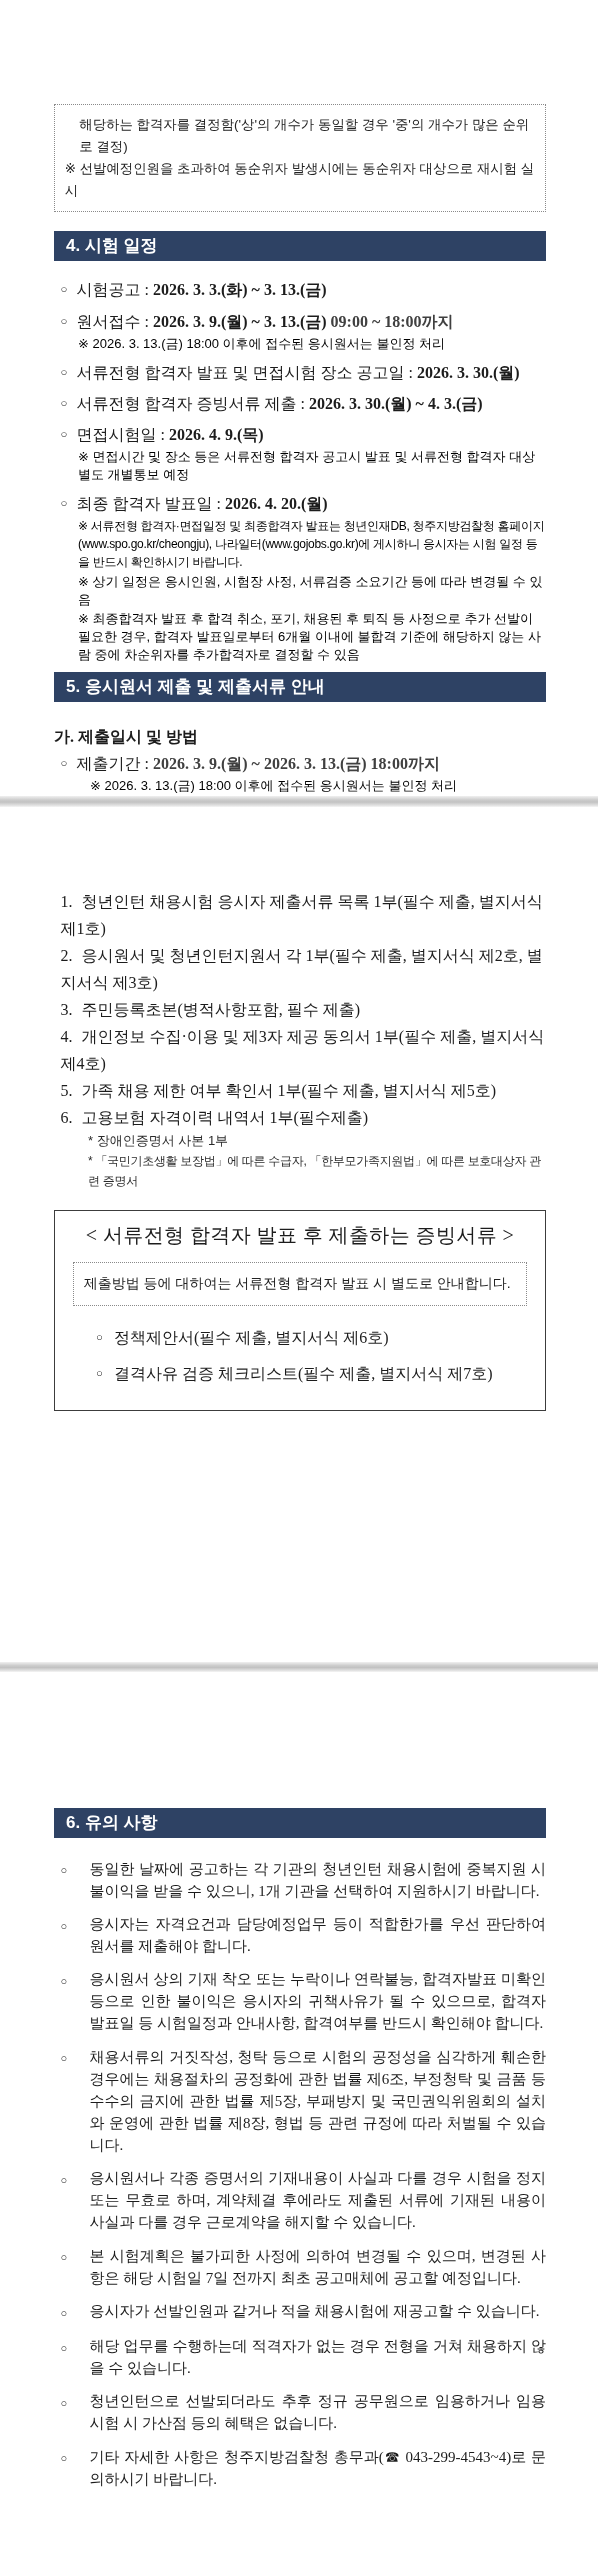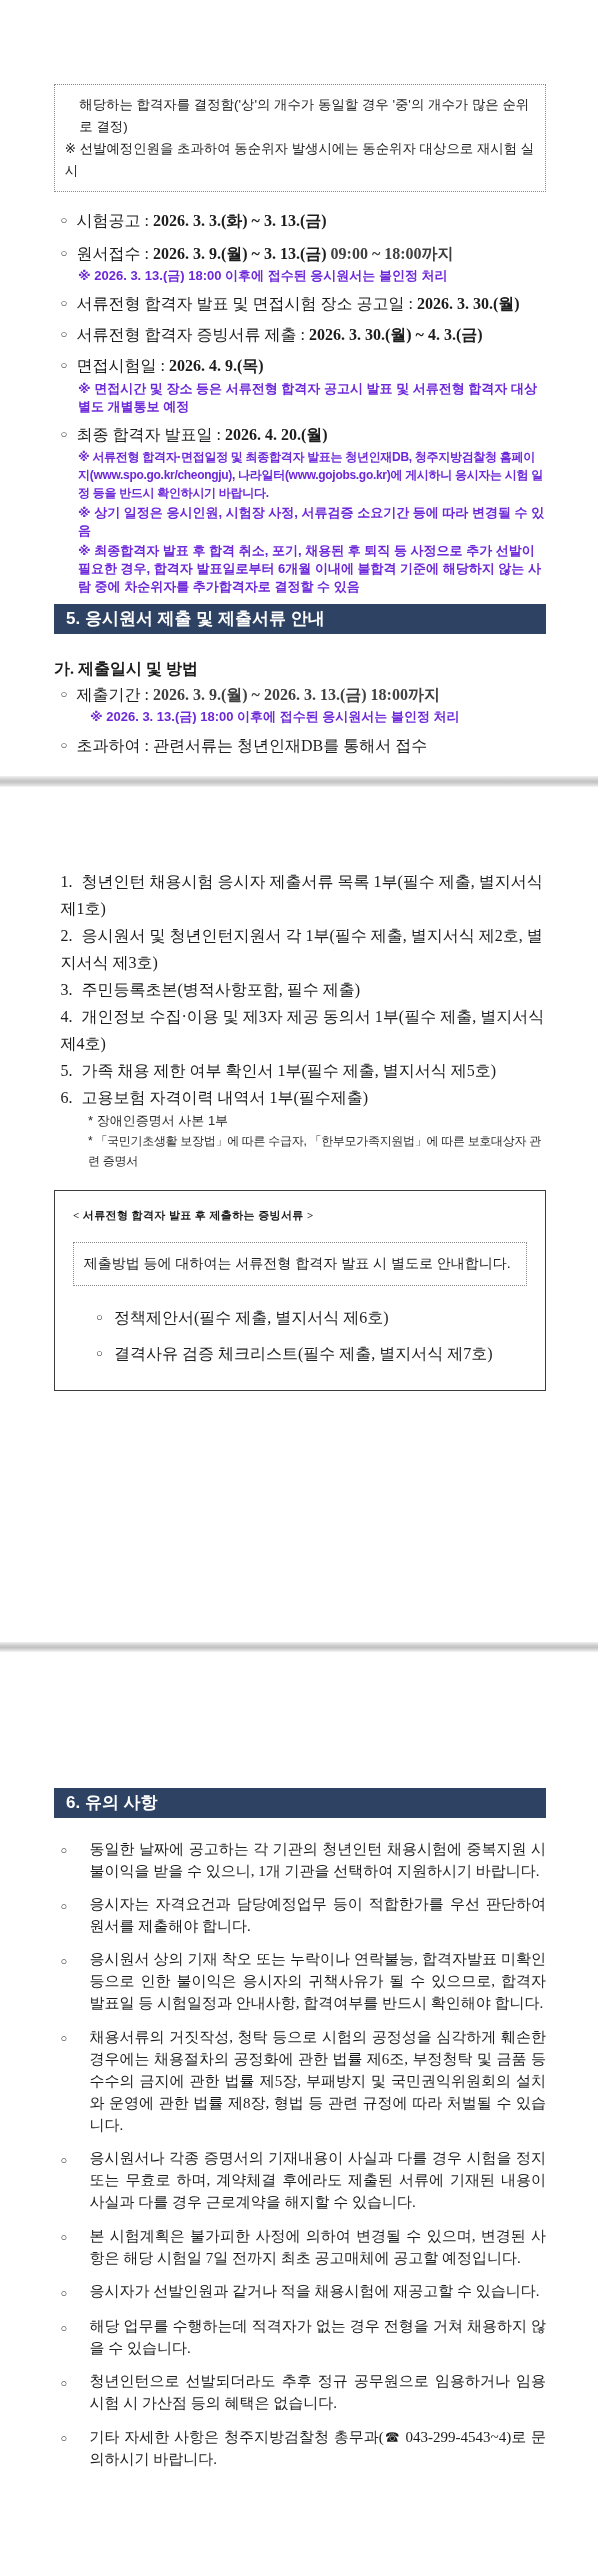--- a/index.html
+++ b/index.html
@@ -5,21 +5,21 @@
   html,body{margin:0;padding:0;}
   body{
     width:599px;
     background:#ffffff;
     font-family:"Liberation Serif","DejaVu Serif",serif;
     color:#1c1c1c;
     -webkit-font-smoothing:antialiased;
   }
   .doc{width:599px;}
   .page{position:relative;width:599px;overflow:hidden;background:#fff;}
-  .page1{height:776px;}
+  .page1{height:776px;margin-top:20px;}
   .page2{height:855px;}
   .page3{height:848px;}
   .page-band{
     height:10.6px;width:599px;
     background:linear-gradient(to bottom,#f0f0f0 0%,#cdcdcd 35%,#c2c2c2 55%,#e7e7e7 90%,#f6f6f6 100%);
   }
   .content{margin:0 54px;width:492px;}
 
   
   .top-note-box{
@@ -45,23 +45,22 @@
 
   
   .sched{font-size:16px;line-height:24px;}
   .sched .mk{display:inline-block;width:16px;margin-left:6.5px;font-size:11.4px;vertical-align:1.6px;}
   .sched .b{font-weight:bold;}
   .blue{color:#404040;font-weight:bold;}
   .mt20{margin-top:16px;}.mt12{margin-top:8px;}.mt8{margin-top:6.5px;}
 
   .gnote{
     font-family:"Liberation Sans","DejaVu Sans",sans-serif;
-    font-size:13px;line-height:18px;color:#6d28d9;
+    font-size:13px;line-height:18px;color:#000000;
     margin:1.6px 0 0 24px;
-    font-weight:bold;
   }
   .gnote.condensed{font-size:12px;letter-spacing:-0.3px;}
 
   
   .subhead{font-size:16px;font-weight:bold;line-height:24px;}
   .sh-a{margin-top:23px;}
   .sh-b{margin-top:18px;}
   .line{font-size:16px;line-height:24px;}
   .indent1{margin-left:6.5px;}
 
@@ -76,21 +75,21 @@
   .doc-sub.condensed{font-size:12px;letter-spacing:-0.3px;}
   .doc-sub:first-of-type{margin-top:4.9px;}
 
   
   .evidence-box{
     margin-top:19.5px;
     border:1.6px solid #3c3c3c;
     padding:13px 18px 24px 18px;
   }
   .evidence-title{
-    font-weight:bold;font-size:11px;line-height:23px;letter-spacing:0.4px;
+    text-align:center;font-weight:normal;font-size:20px;line-height:23px;letter-spacing:0.4px;
   }
   .evidence-notice{
     margin-top:14.6px;
     border:0.8px dotted #8a8a8a;
     padding:10.6px 9.7px;
     font-family:"Liberation Sans","DejaVu Sans",sans-serif;
     font-size:14px;line-height:21px;color:#222;
   }
   .evidence-item{font-size:16px;line-height:24px;margin-top:19.5px;margin-left:23px;}
   .evidence-item + .evidence-item{margin-top:11.4px;}
@@ -108,20 +107,21 @@
 <div class="doc">
 
   <div class="page page1">
     <div class="content">
 
       <div class="top-note-box">
         <div class="l1">해당하는 합격자를 결정함('상'의 개수가 동일할 경우 '중'의 개수가 많은 순위로 결정)</div>
         <div class="l2">※ 선발예정인원을 초과하여 동순위자 발생시에는 동순위자 대상으로 재시험 실시</div>
       </div>
 
+      <div class="sec-header h4">4. 시험 일정</div>
 
       <div class="sched mt20">
         <span class="mk">○</span><span>시험공고 : </span><span class="b">2026. 3. 3.(화) ~ 3. 13.(금)</span>
       </div>
 
       <div class="sched mt12">
         <span class="mk">○</span><span>원서접수 : </span><span class="b">2026. 3. 9.(월) ~ 3. 13.(금)</span><span class="blue"> 09:00 ~ 18:00까지</span>
       </div>
       <div class="gnote">※ 2026. 3. 13.(금) 18:00 이후에 접수된 응시원서는 불인정 처리</div>
 

